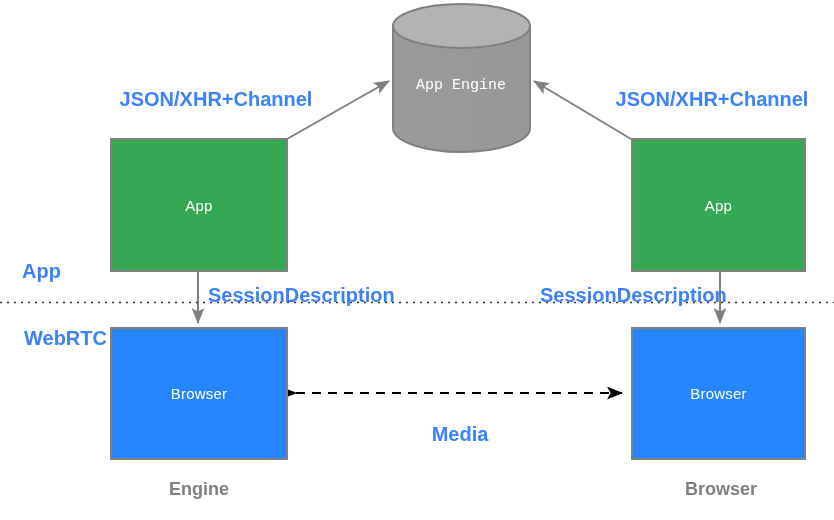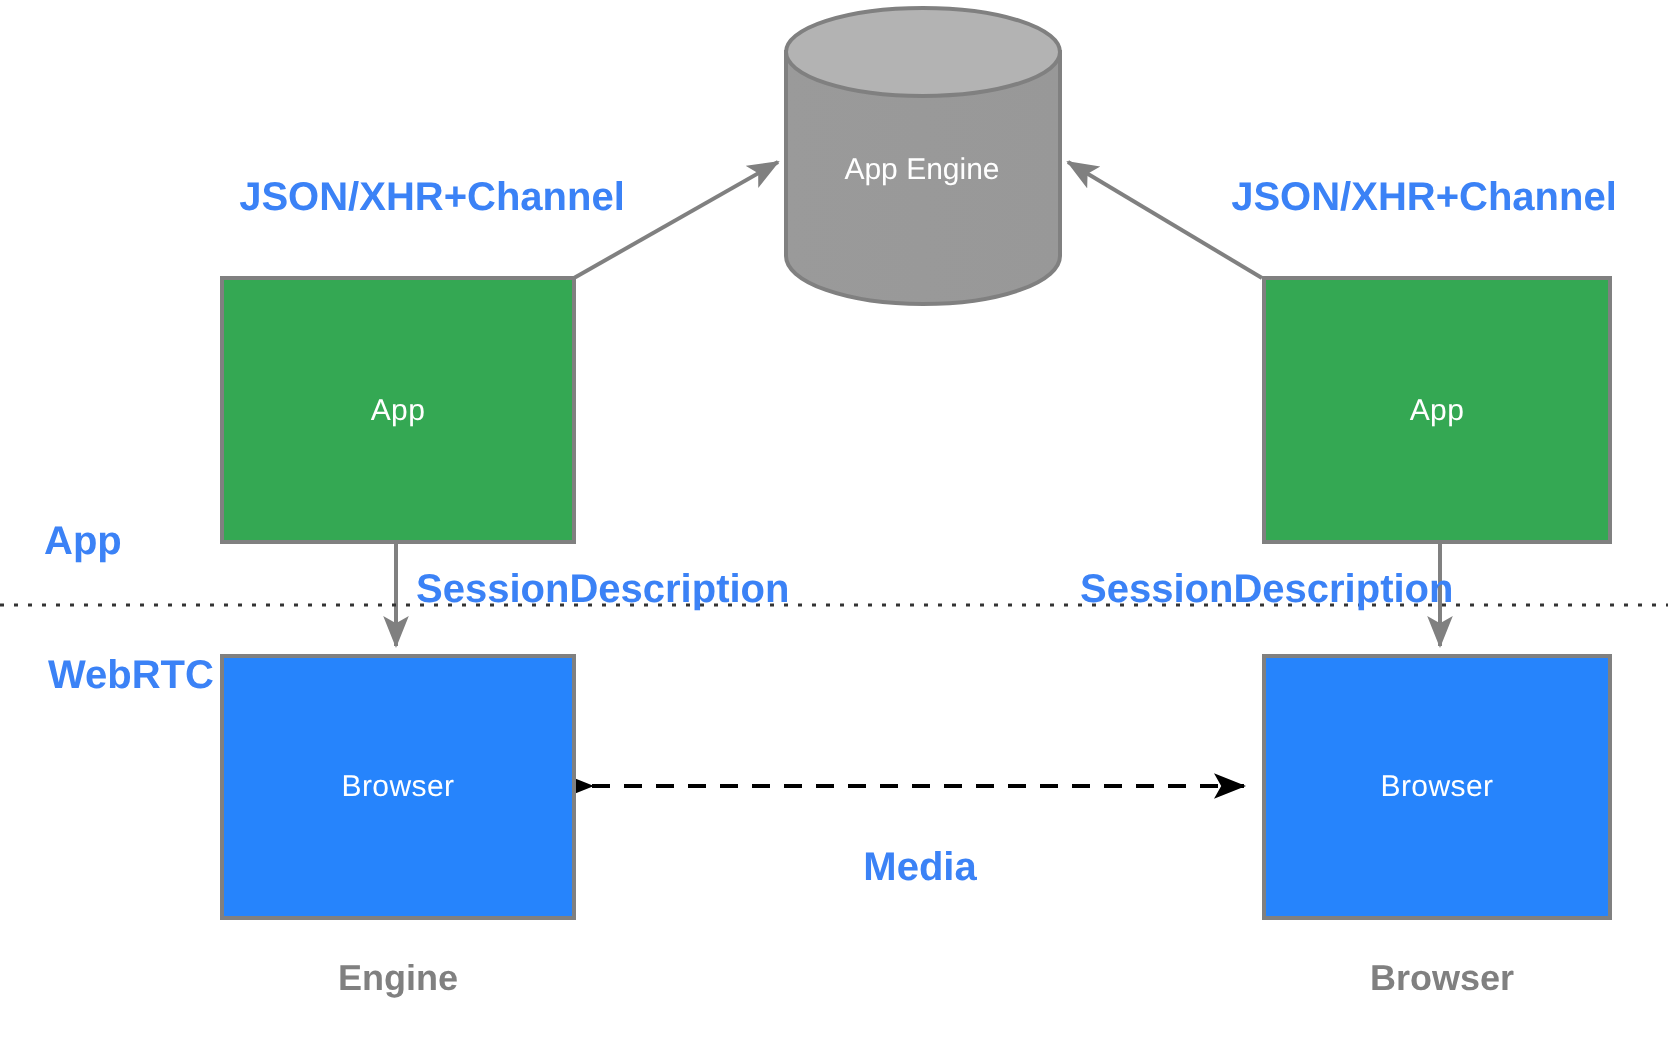--- a/index.html
+++ b/index.html
@@ -51,21 +51,21 @@
     color: #808080;
     font-size: 18px;
   }
   .lbl-center {
     transform: translateX(-50%);
   }
   .cyl-label {
     position: absolute;
     color: #ffffff;
     font-size: 15px;
-    font-family: Liberation Sans, sans-serif;
+    font-family: Liberation Mono, monospace;
     white-space: nowrap;
     transform: translate(-50%, -50%);
     text-align: center;
   }
 </style>
 </head>
 <body>
 
 <div id="canvas">
 

